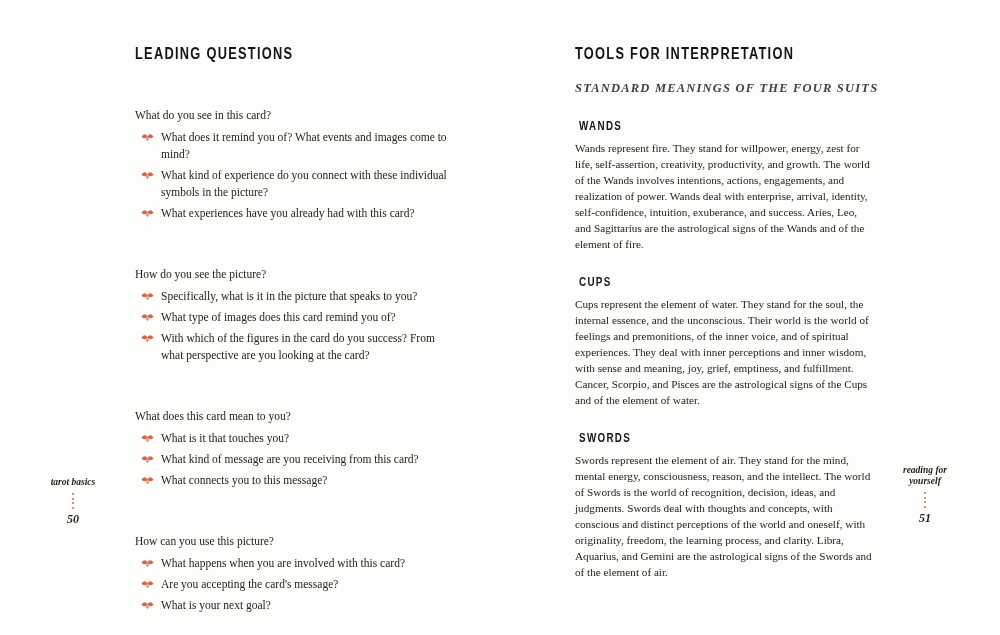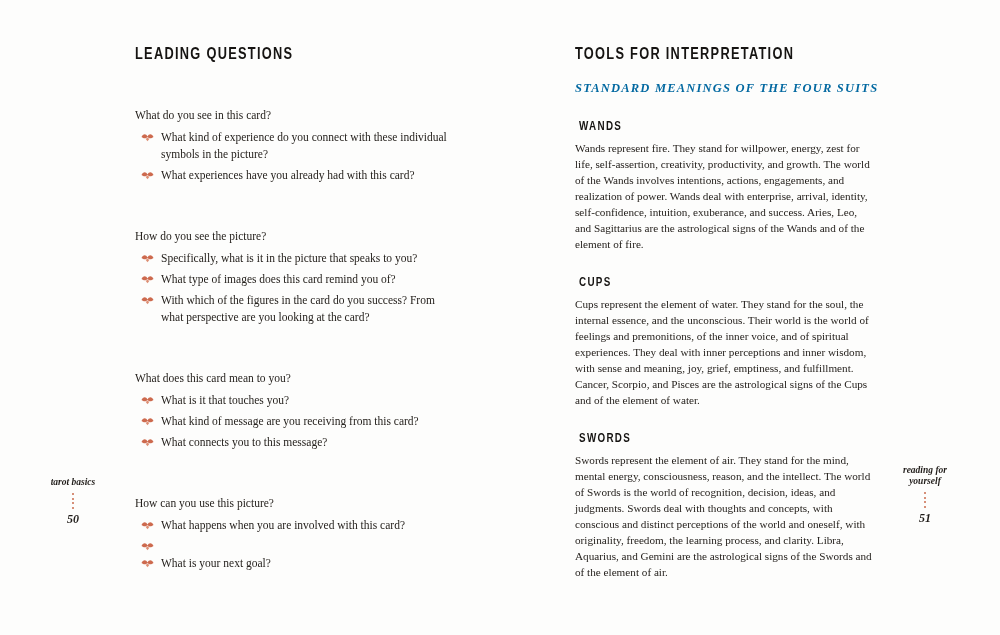--- a/index.html
+++ b/index.html
@@ -82,21 +82,21 @@
     top: 45px;
     width: 300px;
   }
   .right-page .title-row { margin-bottom: 18px; }
   .subtitle {
     font-family: "Liberation Serif", serif;
     font-style: italic;
     font-weight: 700;
     font-size: 12.5px;
     letter-spacing: 1.2px;
-    color: #0369a1;
+    color: #404040;
     margin: 0;
     white-space: nowrap;
   }
   .suit-section .head-row { margin: 20px 0 6px 4px; }
   .suit-section:first-of-type .head-row { margin-top: 21px; }
   .suit-body {
     font-size: 11.2px;
     line-height: 16px;
     margin: 0;
     text-align: left;
@@ -143,20 +143,27 @@
     <h1 class="display-head">LEADING QUESTIONS</h1>
   </div>
 
   <div class="q-group">
     <p class="q-intro">What do you see in this card?</p>
     <div class="q-item">
       <span class="bullet-icon"><svg width="13" height="9" viewBox="0 0 26 18">
             <path d="M13 7 C10 1 4 1 1 8 C6 12 10 11 13 8 C16 11 20 12 25 8 C22 1 16 1 13 7 Z" fill="#cd6a4e"></path>
             <path d="M13 9 L9.5 12 L13 16.5 L16.5 12 Z" fill="#dd8f74"></path>
           </svg></span>
+      <span class="q-text">What does it remind you of? What events and images come to mind?</span>
+    </div>
+    <div class="q-item">
+      <span class="bullet-icon"><svg width="13" height="9" viewBox="0 0 26 18">
+            <path d="M13 7 C10 1 4 1 1 8 C6 12 10 11 13 8 C16 11 20 12 25 8 C22 1 16 1 13 7 Z" fill="#cd6a4e"></path>
+            <path d="M13 9 L9.5 12 L13 16.5 L16.5 12 Z" fill="#dd8f74"></path>
+          </svg></span>
       <span class="q-text">What kind of experience do you connect with these individual symbols in the picture?</span>
     </div>
     <div class="q-item">
       <span class="bullet-icon"><svg width="13" height="9" viewBox="0 0 26 18">
             <path d="M13 7 C10 1 4 1 1 8 C6 12 10 11 13 8 C16 11 20 12 25 8 C22 1 16 1 13 7 Z" fill="#cd6a4e"></path>
             <path d="M13 9 L9.5 12 L13 16.5 L16.5 12 Z" fill="#dd8f74"></path>
           </svg></span>
       <span class="q-text">What experiences have you already had with this card?</span>
     </div>
   </div>
@@ -218,20 +225,21 @@
             <path d="M13 7 C10 1 4 1 1 8 C6 12 10 11 13 8 C16 11 20 12 25 8 C22 1 16 1 13 7 Z" fill="#cd6a4e"></path>
             <path d="M13 9 L9.5 12 L13 16.5 L16.5 12 Z" fill="#dd8f74"></path>
           </svg></span>
       <span class="q-text">What happens when you are involved with this card?</span>
     </div>
     <div class="q-item">
       <span class="bullet-icon"><svg width="13" height="9" viewBox="0 0 26 18">
             <path d="M13 7 C10 1 4 1 1 8 C6 12 10 11 13 8 C16 11 20 12 25 8 C22 1 16 1 13 7 Z" fill="#cd6a4e"></path>
             <path d="M13 9 L9.5 12 L13 16.5 L16.5 12 Z" fill="#dd8f74"></path>
           </svg></span>
+      <span class="q-text">Are you accepting the card's message?</span>
     </div>
     <div class="q-item">
       <span class="bullet-icon"><svg width="13" height="9" viewBox="0 0 26 18">
             <path d="M13 7 C10 1 4 1 1 8 C6 12 10 11 13 8 C16 11 20 12 25 8 C22 1 16 1 13 7 Z" fill="#cd6a4e"></path>
             <path d="M13 9 L9.5 12 L13 16.5 L16.5 12 Z" fill="#dd8f74"></path>
           </svg></span>
       <span class="q-text">What is your next goal?</span>
     </div>
   </div>
 </div>

